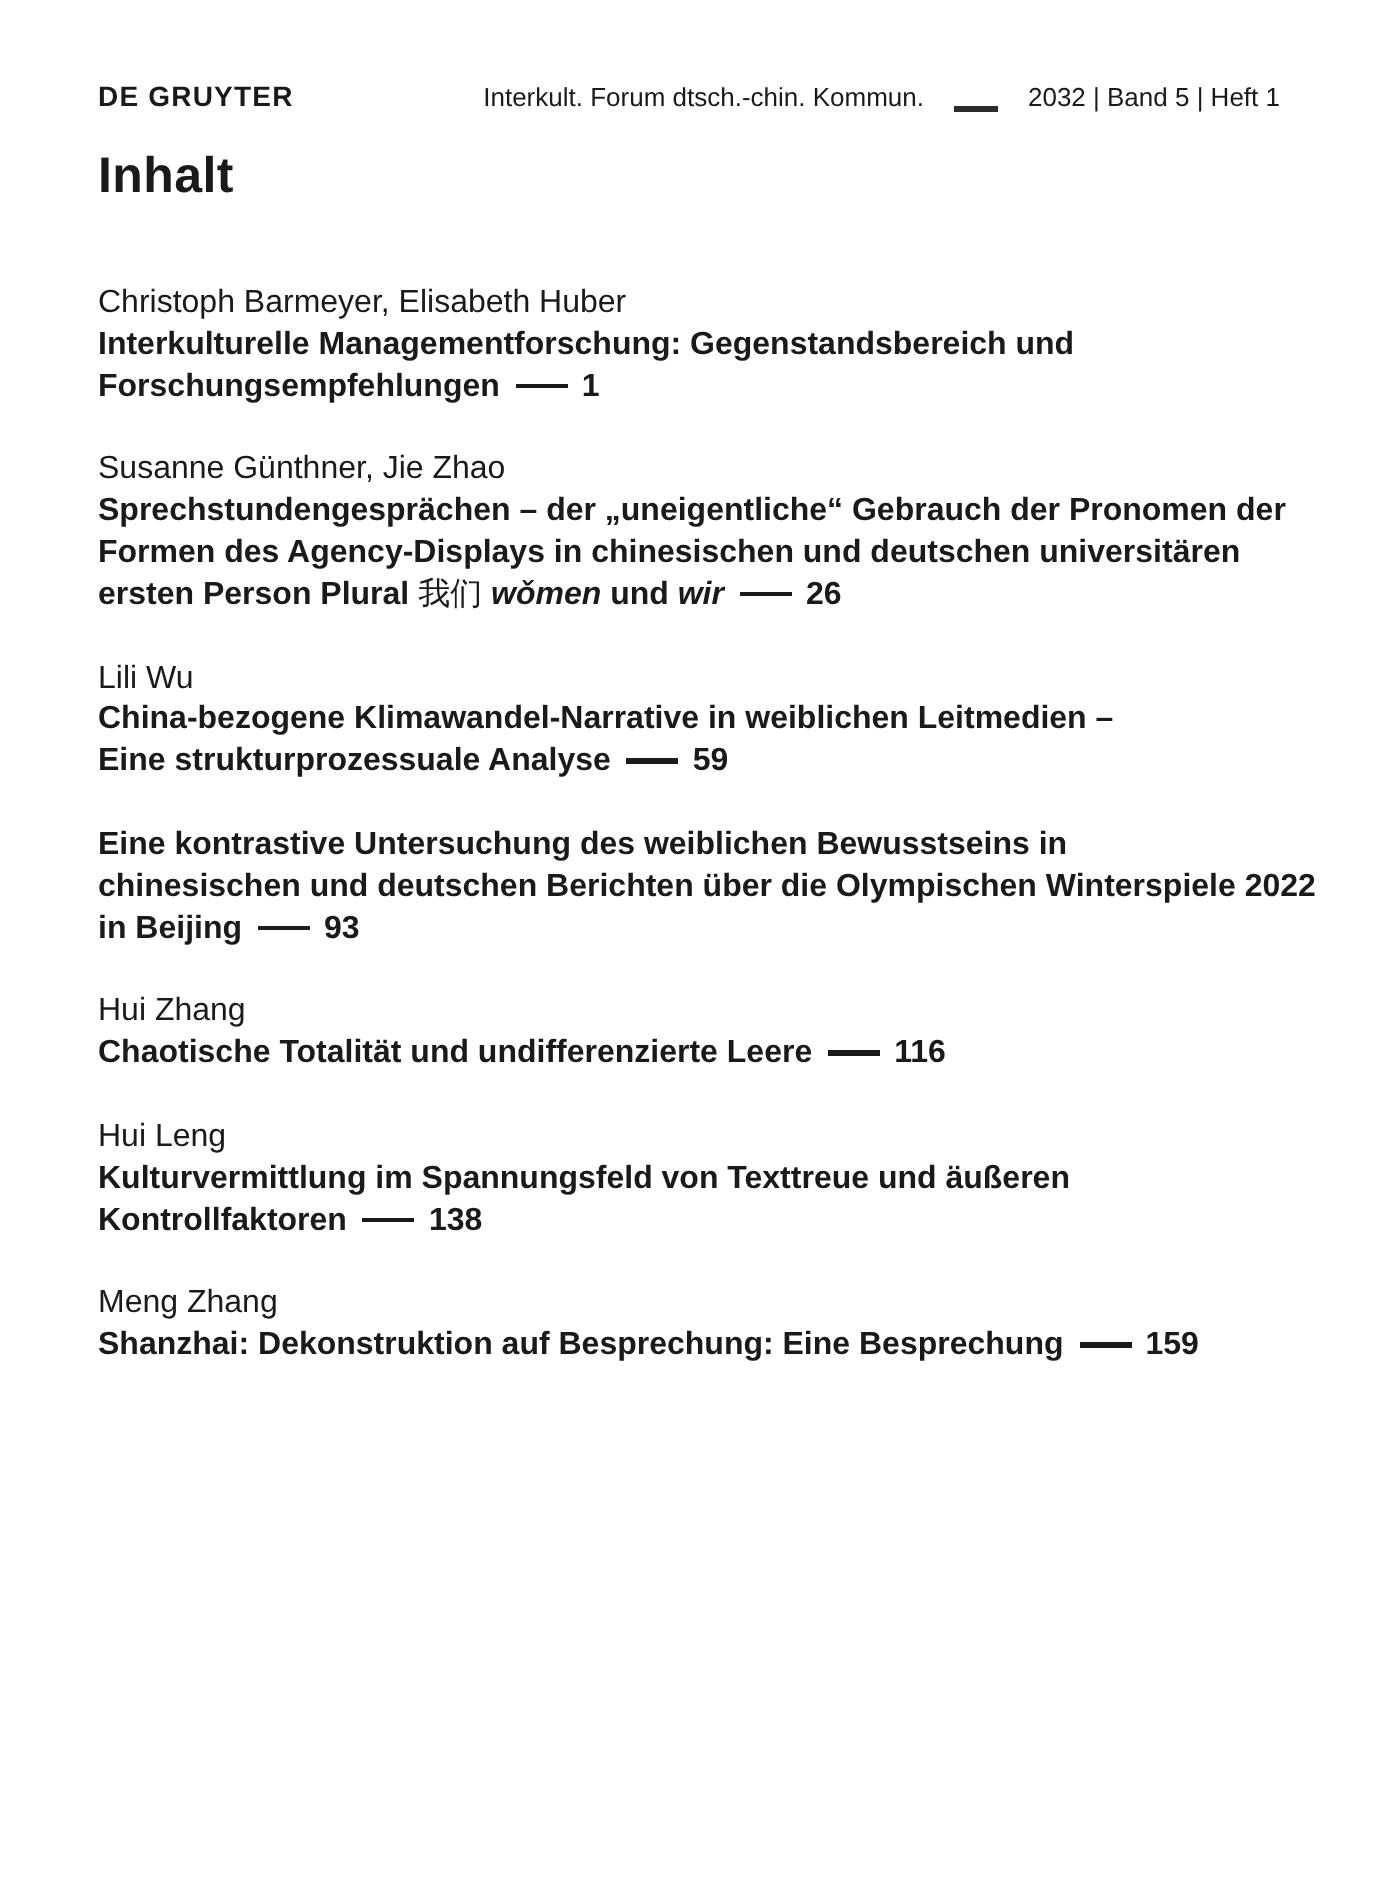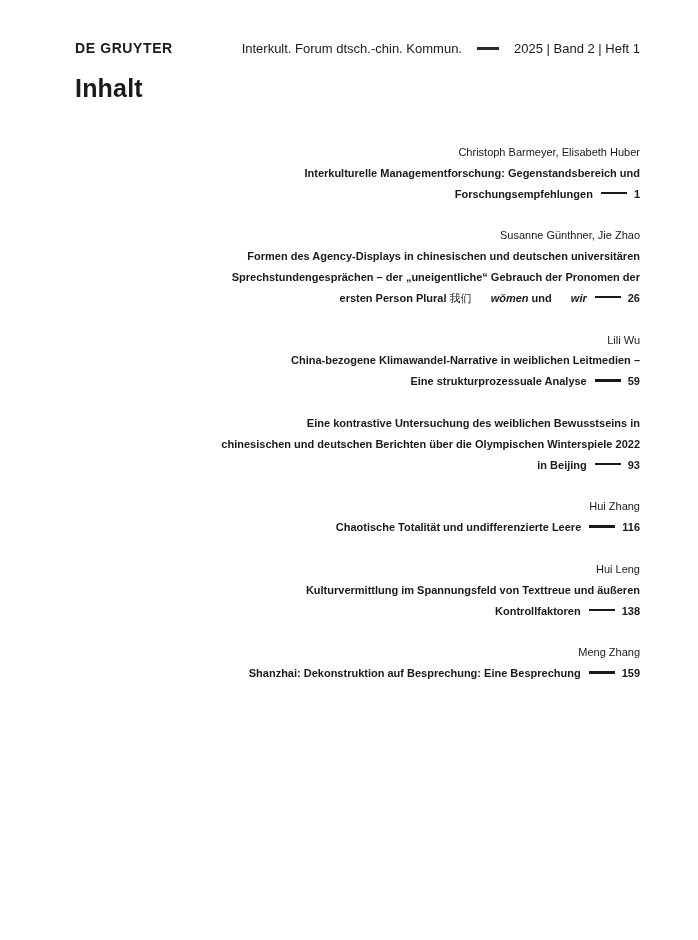--- a/index.html
+++ b/index.html
@@ -8,38 +8,38 @@
     width: 698px;
     height: 940px;
     font-family: "Liberation Sans", sans-serif;
     color: #1a1a1a;
     overflow: hidden;
   }
   .page {
     width: 698px;
     height: 668px;
     background: #ffffff;
-    padding: 40px 58px 0 75px;
+    padding: 40px 58px 0 49px;
   }
   
   .running-head {
     display: flex;
     align-items: center;
     justify-content: space-between;
     font-size: 13px;
     white-space: nowrap;
   }
   .brand {
     font-weight: 700;
     font-size: 14px;
     letter-spacing: 0.6px;
   }
   .head-right {
     display: flex;
-    align-items: center;
+    align-items: flex-end;
   }
   .journal-abbrev { font-size: 13px; }
   .head-dash {
     display: inline-block;
     width: 22px;
     height: 3px;
     background: #2b2b2b;
     margin: 0 15px;
   }
   .issue-info { font-size: 13px; }
@@ -49,33 +49,32 @@
     font-size: 25px;
     font-weight: 700;
     letter-spacing: 0.2px;
   }
   
   .toc {
     margin-top: 39px;
   }
   .entry {
     margin-bottom: 21px;
-    font-size: 11px;
+    font-size: 16px;
     line-height: 20.8px;
-    text-align: right;
   }
   .authors {
     font-weight: 400;
     white-space: nowrap;
   }
   .title-line {
     font-weight: 700;
     white-space: nowrap;
   }
-  .title-line .it { font-style: italic; margin-left: 16px; }
+  .title-line .it { font-style: italic; }
   .title-line .cjk { font-weight: 400; }
   .page-dash {
     display: inline-block;
     width: 26px;
     height: 2.5px;
     background: #1a1a1a;
     vertical-align: 3.5px;
     margin: 0 7px 0 8px;
   }
   .page-num { font-weight: 700; }
@@ -83,36 +82,36 @@
 </head>
 <body>
 
 <div class="page">
 
   <div class="running-head">
     <span class="brand">DE GRUYTER</span>
     <span class="head-right">
       <span class="journal-abbrev">Interkult. Forum dtsch.-chin. Kommun.</span>
       <span class="head-dash"></span>
-      <span class="issue-info">2025 | Band 2 | Heft 1</span>
+      <span class="issue-info">2032 | Band 5 | Heft 1</span>
     </span>
   </div>
 
   <h1 class="page-title">Inhalt</h1>
 
   <div class="toc">
       <div class="entry">
       <div class="authors">Christoph Barmeyer, Elisabeth Huber</div>
     <div class="title-line"><span>Interkulturelle Managementforschung: Gegenstandsbereich und</span></div>
         <div class="title-line"><span>Forschungsempfehlungen</span><span class="page-dash"></span><span class="page-num">1</span></div>
       </div>
       <div class="entry">
       <div class="authors">Susanne Günthner, Jie Zhao</div>
-    <div class="title-line"><span>Formen des Agency-Displays in chinesischen und deutschen universitären</span></div>
-        <div class="title-line"><span>Sprechstundengesprächen – der „uneigentliche“ Gebrauch der Pronomen der</span></div>
+    <div class="title-line"><span>Sprechstundengesprächen – der „uneigentliche“ Gebrauch der Pronomen der</span></div>
+        <div class="title-line"><span>Formen des Agency-Displays in chinesischen und deutschen universitären</span></div>
         <div class="title-line"><span>ersten Person Plural </span><span class="cjk">我们</span><span> </span><span class="it">wǒmen</span><span> und </span><span class="it">wir</span><span class="page-dash"></span><span class="page-num">26</span></div>
       </div>
       <div class="entry">
       <div class="authors">Lili Wu</div>
     <div class="title-line"><span>China-bezogene Klimawandel-Narrative in weiblichen Leitmedien –</span></div>
         <div class="title-line"><span>Eine strukturprozessuale Analyse</span><span class="page-dash"></span><span class="page-num">59</span></div>
       </div>
       <div class="entry">
     <div class="title-line"><span>Eine kontrastive Untersuchung des weiblichen Bewusstseins in</span></div>
         <div class="title-line"><span>chinesischen und deutschen Berichten über die Olympischen Winterspiele 2022</span></div>

